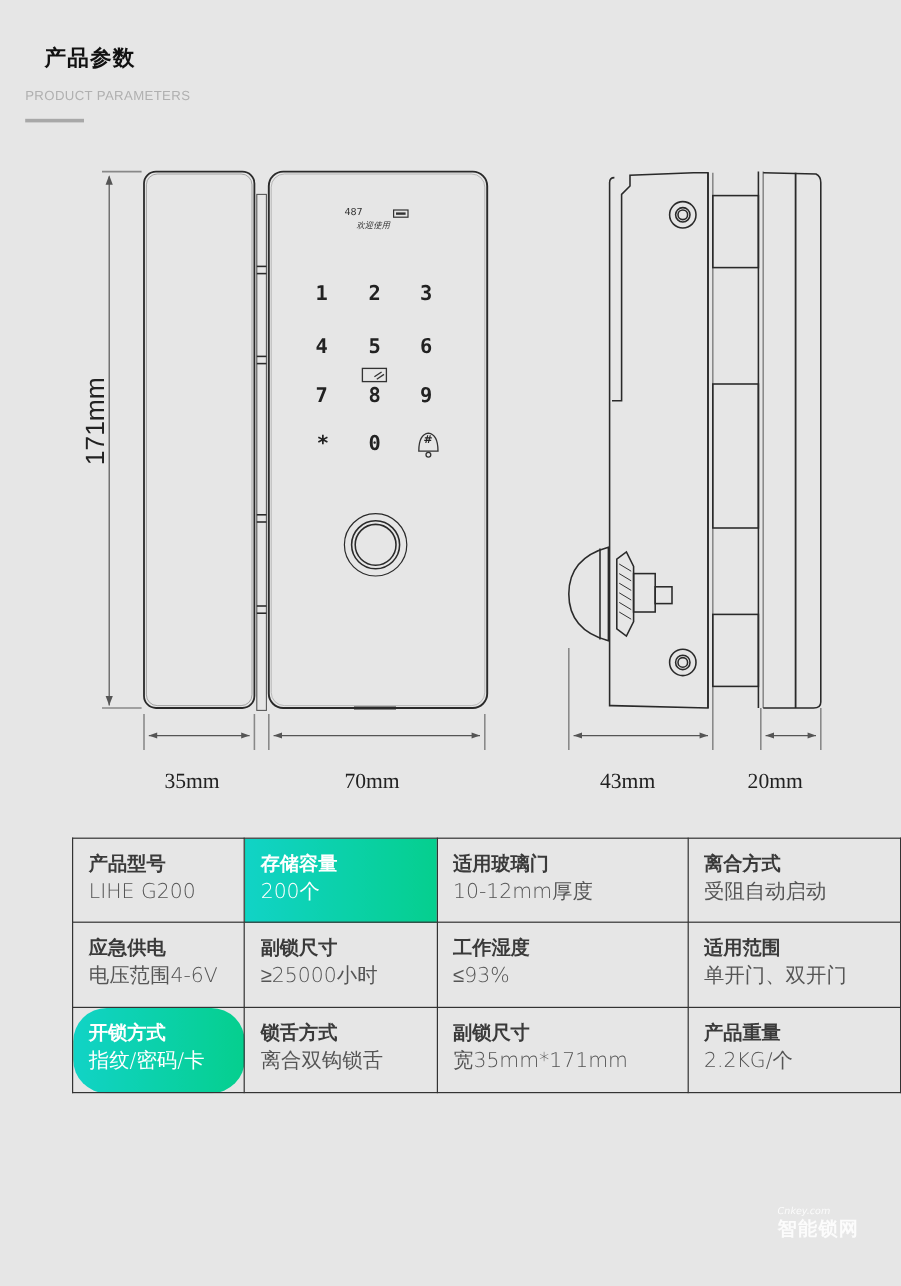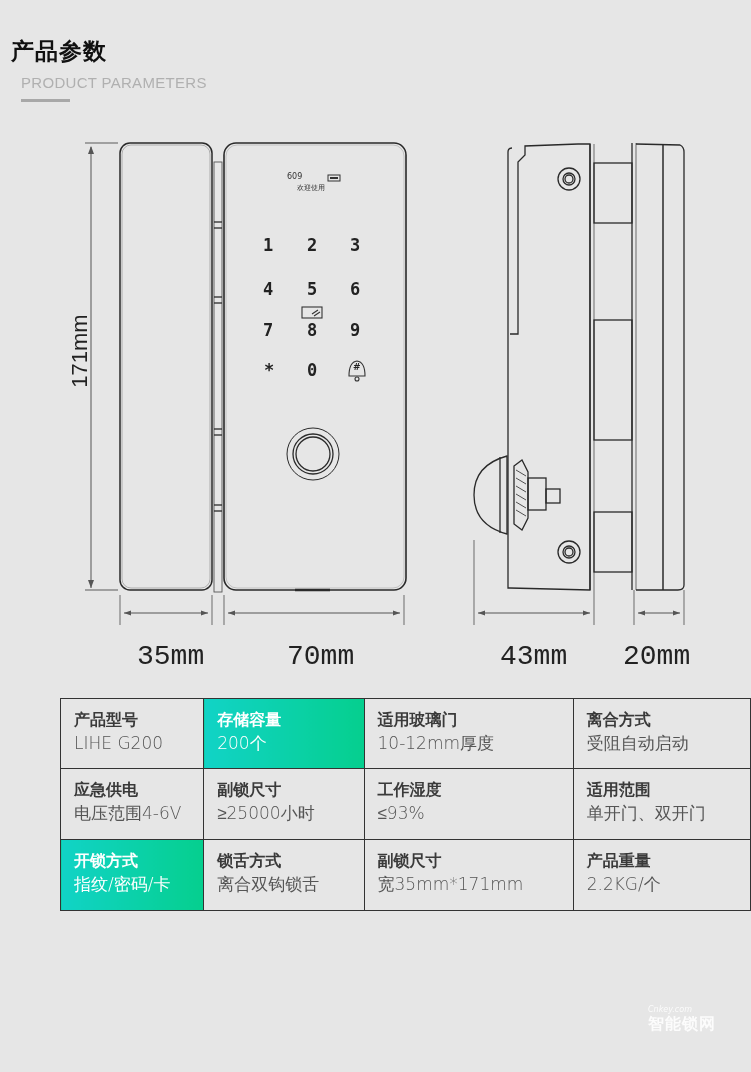--- a/index.html
+++ b/index.html
@@ -1,22 +1,22 @@
 <!DOCTYPE html>
 <html><head>
 <meta charset="utf-8">
 <style>
   html, body { margin:0; padding:0; }
   body { width:751px; height:1072px; background:#e6e6e6; position:relative; overflow:hidden;
          font-family:"DejaVu Sans","Liberation Sans",sans-serif; color:#222; }
-  .title { position:absolute; left:11px; top:36px; font-size:23px; font-weight:bold; color:#111; letter-spacing:1px; }
-  .subtitle { position:absolute; left:21px; top:74px; font-size:15px; color:#b0b0b0; font-family:"Liberation Sans",sans-serif; letter-spacing:0.3px; }
+  .title { position:absolute; left:37px; top:36px; font-size:18px; font-weight:bold; color:#111; letter-spacing:1px; }
+  .subtitle { position:absolute; left:21px; top:74px; font-size:11px; color:#b0b0b0; font-family:"Liberation Sans",sans-serif; letter-spacing:0.3px; }
   .title-bar { position:absolute; left:21px; top:99px; width:49px; height:3px; background:#a8a8a8; }
   .drawing { position:absolute; left:0; top:130px; width:751px; height:560px; }
-  .dim-label { position:absolute; font-family:Liberation Mono, monospace; font-size:28px; color:#222;text-align:right; }
+  .dim-label { position:absolute; font-family:Liberation Serif, serif; font-size:18px; color:#222;text-align:right; }
   .dim-vert { position:absolute; left:40px; top:338px; font-family:"Liberation Sans",sans-serif; font-size:22px; color:#222; transform:rotate(-90deg); transform-origin:center; width:80px; text-align:center; }
   table.spec { position:absolute; left:13px; top:698px; border-collapse:collapse; table-layout:fixed;margin-left:47px; }
   table.spec td { border:1.5px solid #333; padding:10px 0 0 13px; vertical-align:top; height:60px; box-sizing:border-box; }
   .lbl { font-size:16px; font-weight:bold; color:#3a3a3a; line-height:22px; white-space:nowrap; }
   .val { font-size:17px; color:#555; line-height:24px; white-space:nowrap; font-family:"DejaVu Sans","Liberation Sans",sans-serif; font-weight:300; }
   td.hl { background:linear-gradient(90deg,#11d3c6 0%,#05cf8e 100%); border-color:#333; }
   td.hl .lbl, td.hl .val { color:#fff; }
   td.hl2 { background:linear-gradient(90deg,#13d5df 0%,#05cf80 100%); }
   td.hl2 .lbl, td.hl2 .val { color:#fff; }
   .watermark { position:absolute; left:648px; top:1005px; font-size:16px; color:rgba(255,255,255,0.85); font-weight:bold; letter-spacing:1px; }
@@ -111,22 +111,22 @@
     <rect x="302" y="307" width="20" height="11"></rect>
     <path d="M312,314 L318,310 M314,316 L320,312"></path>
   </g>
 
   <g fill="none" stroke="#333" stroke-width="1.1">
     <path d="M349,376 Q349,362 357,361 Q365,362 365,376 Z"></path>
     <circle cx="357" cy="379" r="2"></circle>
   </g>
 </svg>
 
-<div style="position:absolute;left:287px;top:172px;font-size:8px;color:#333;">609</div>
-<div style="position:absolute;left:297px;top:183px;font-size:7px;color:#333;">欢迎使用</div>
+<div style="position:absolute;left:287px;top:172px;font-size:8px;color:#333;">487</div>
+<div style="position:absolute;left:297px;top:183px;font-size:7px;color:#333;font-style:italic;">欢迎使用</div>
 
 <div style="position:absolute;left:255px;top:235px;width:120px;height:150px;">
   <div style="position:absolute;left:8px;top:0;font:bold 17px 'DejaVu Sans Mono',monospace;color:#222;">1</div>
   <div style="position:absolute;left:52px;top:0;font:bold 17px 'DejaVu Sans Mono',monospace;color:#222;">2</div>
   <div style="position:absolute;left:95px;top:0;font:bold 17px 'DejaVu Sans Mono',monospace;color:#222;">3</div>
   <div style="position:absolute;left:8px;top:44px;font:bold 17px 'DejaVu Sans Mono',monospace;color:#222;">4</div>
   <div style="position:absolute;left:52px;top:44px;font:bold 17px 'DejaVu Sans Mono',monospace;color:#222;">5</div>
   <div style="position:absolute;left:95px;top:44px;font:bold 17px 'DejaVu Sans Mono',monospace;color:#222;">6</div>
   <div style="position:absolute;left:8px;top:85px;font:bold 17px 'DejaVu Sans Mono',monospace;color:#222;">7</div>
   <div style="position:absolute;left:52px;top:85px;font:bold 17px 'DejaVu Sans Mono',monospace;color:#222;">8</div>
@@ -180,21 +180,21 @@
         <td style="height: 71px;">
           <div class="lbl">工作湿度</div>
           <div class="val">≤93%</div>
         </td>
         <td style="height: 71px;">
           <div class="lbl">适用范围</div>
           <div class="val">单开门、双开门</div>
         </td>
       </tr>
       <tr>
-        <td class="hl" style="height: 71px;">
+        <td class="hl" style="height: 71px; border-radius: 28px;">
           <div class="lbl">开锁方式</div>
           <div class="val">指纹/密码/卡</div>
         </td>
         <td style="height: 71px;">
           <div class="lbl">锁舌方式</div>
           <div class="val">离合双钩锁舌</div>
         </td>
         <td style="height: 71px;">
           <div class="lbl">副锁尺寸</div>
           <div class="val">宽35mm*171mm</div>

